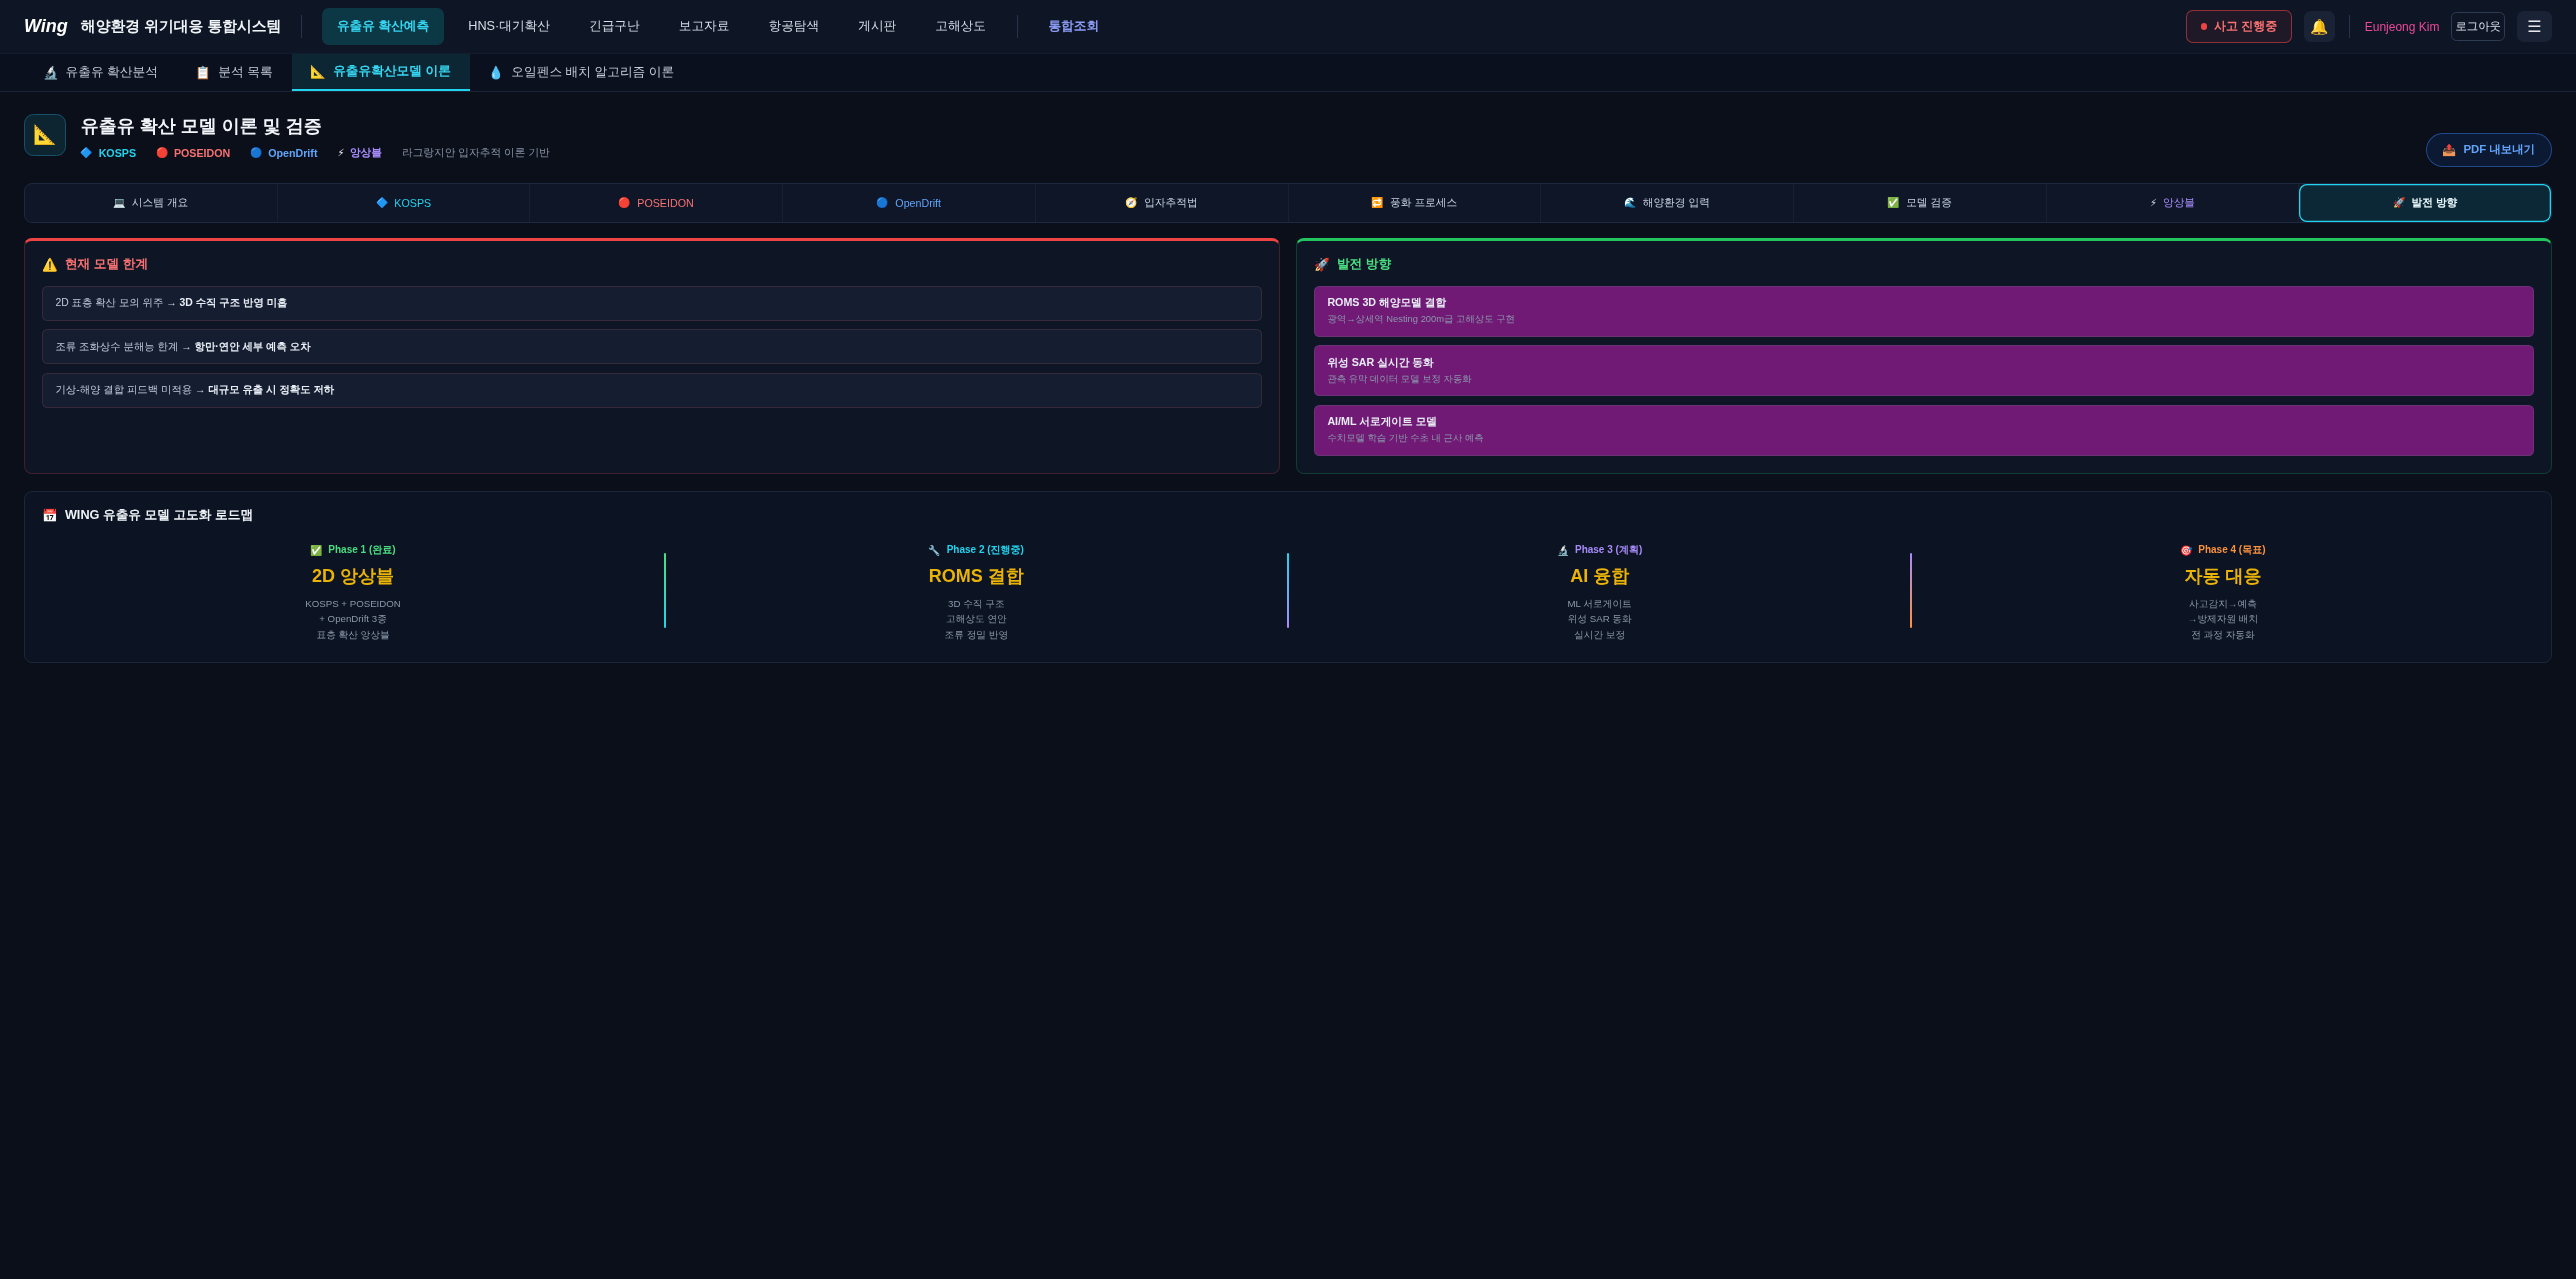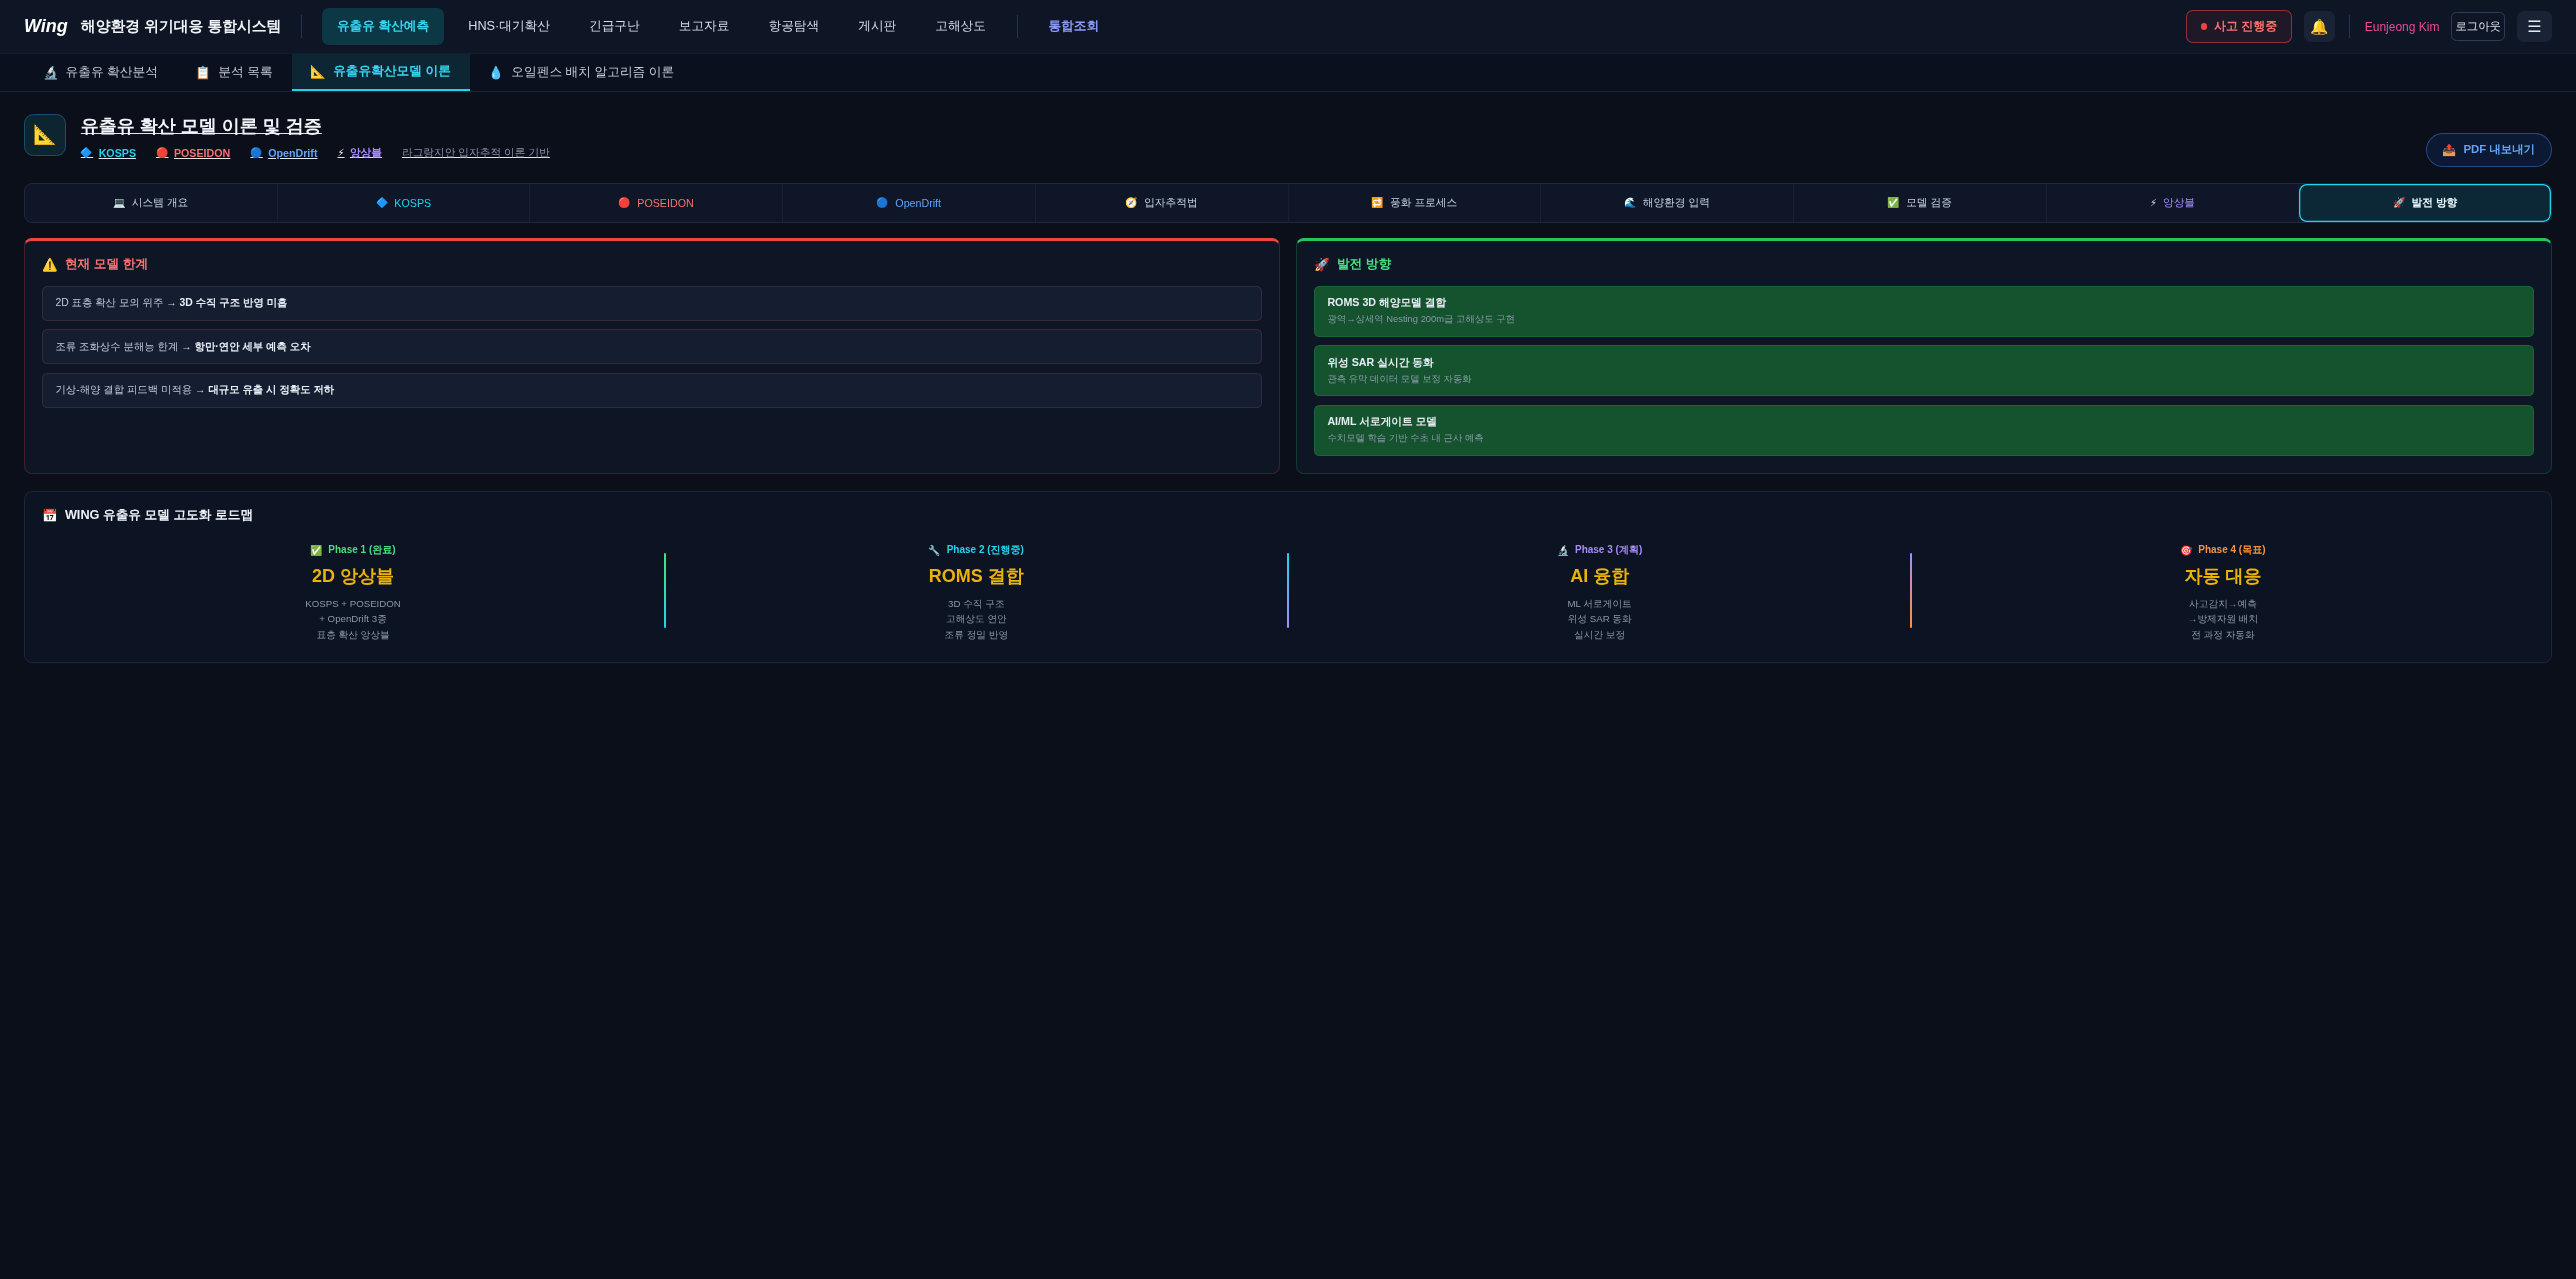--- a/index.html
+++ b/index.html
@@ -57,21 +57,21 @@
     border-bottom:2px solid #22d3ee;
   }
   .tab-ic { font-size:12.7px; }
   
   .page-head { display:flex; align-items:flex-start; padding:21.5px 24px 13.4px; }
   .head-icon {
     width:42px; height:42px; border-radius:9.4px; background:#0d2531;
     border:0.7px solid #17506a; display:flex; align-items:center; justify-content:center;
     font-size:19px; flex:none;
   }
-  .head-text { margin-left:14.8px;text-decoration:underline; }
+  .head-text { margin-left:14.8px; }
   .page-title { font-size:18px; font-weight:700; color:#f1f5f9; }
   .badge-row { display:flex; align-items:center; gap:20px; margin-top:8px; }
   .hbadge { display:flex; align-items:center; gap:5.4px; font-size:10.7px; font-weight:700; }
   .hbadge .b-ic { font-size:10px; }
   .head-note { font-size:10.7px; color:#8a94a6; font-weight:400; }
   .pdf-btn {
     margin-left:auto; margin-top:19px; display:flex; align-items:center; gap:6.7px;
     font-size:11.4px; font-weight:700; color:#60a5fa; background:rgba(37,99,235,.12);
     border:0.7px solid rgba(59,130,246,.45); border-radius:670px; padding:8.7px 16px;
     cursor:pointer; white-space:nowrap;
@@ -101,21 +101,21 @@
   .panel.limit .panel-title { color:#f87171; }
   .panel.future .panel-title { color:#4ade80; }
   .limit-list { margin-top:13.4px; display:flex; flex-direction:column; gap:8.7px; }
   .limit-item {
     background:#151e31; border:0.7px solid rgba(248,113,113,.14); border-radius:5.4px;
     padding:9.4px 12px; font-size:10.4px; color:#c2cbda;
   }
   .limit-item b { color:#e8edf5; }
   .card-list { margin-top:13.4px; display:flex; flex-direction:column; gap:8.7px; }
   .f-card {
-    background:#14532d; border:0.7px solid rgba(74,222,128,.13); border-radius:5.4px;
+    background:#701a75; border:0.7px solid rgba(74,222,128,.13); border-radius:5.4px;
     padding:9.4px 12px;
   }
   .f-card-title { font-size:10.7px; font-weight:700; color:#e8edf5; }
   .f-card-desc { font-size:9.4px; color:#8b98ab; margin-top:3px; }
   
   .roadmap {
     margin:17.4px 24px 0; background:#0c1322; border:0.7px solid #1b2739; border-radius:8px;
     padding:14.8px 17.4px 20px;
   }
   .roadmap-title { font-size:12.7px; font-weight:700; color:#eef2f7; display:flex; align-items:center; gap:6.7px; }

